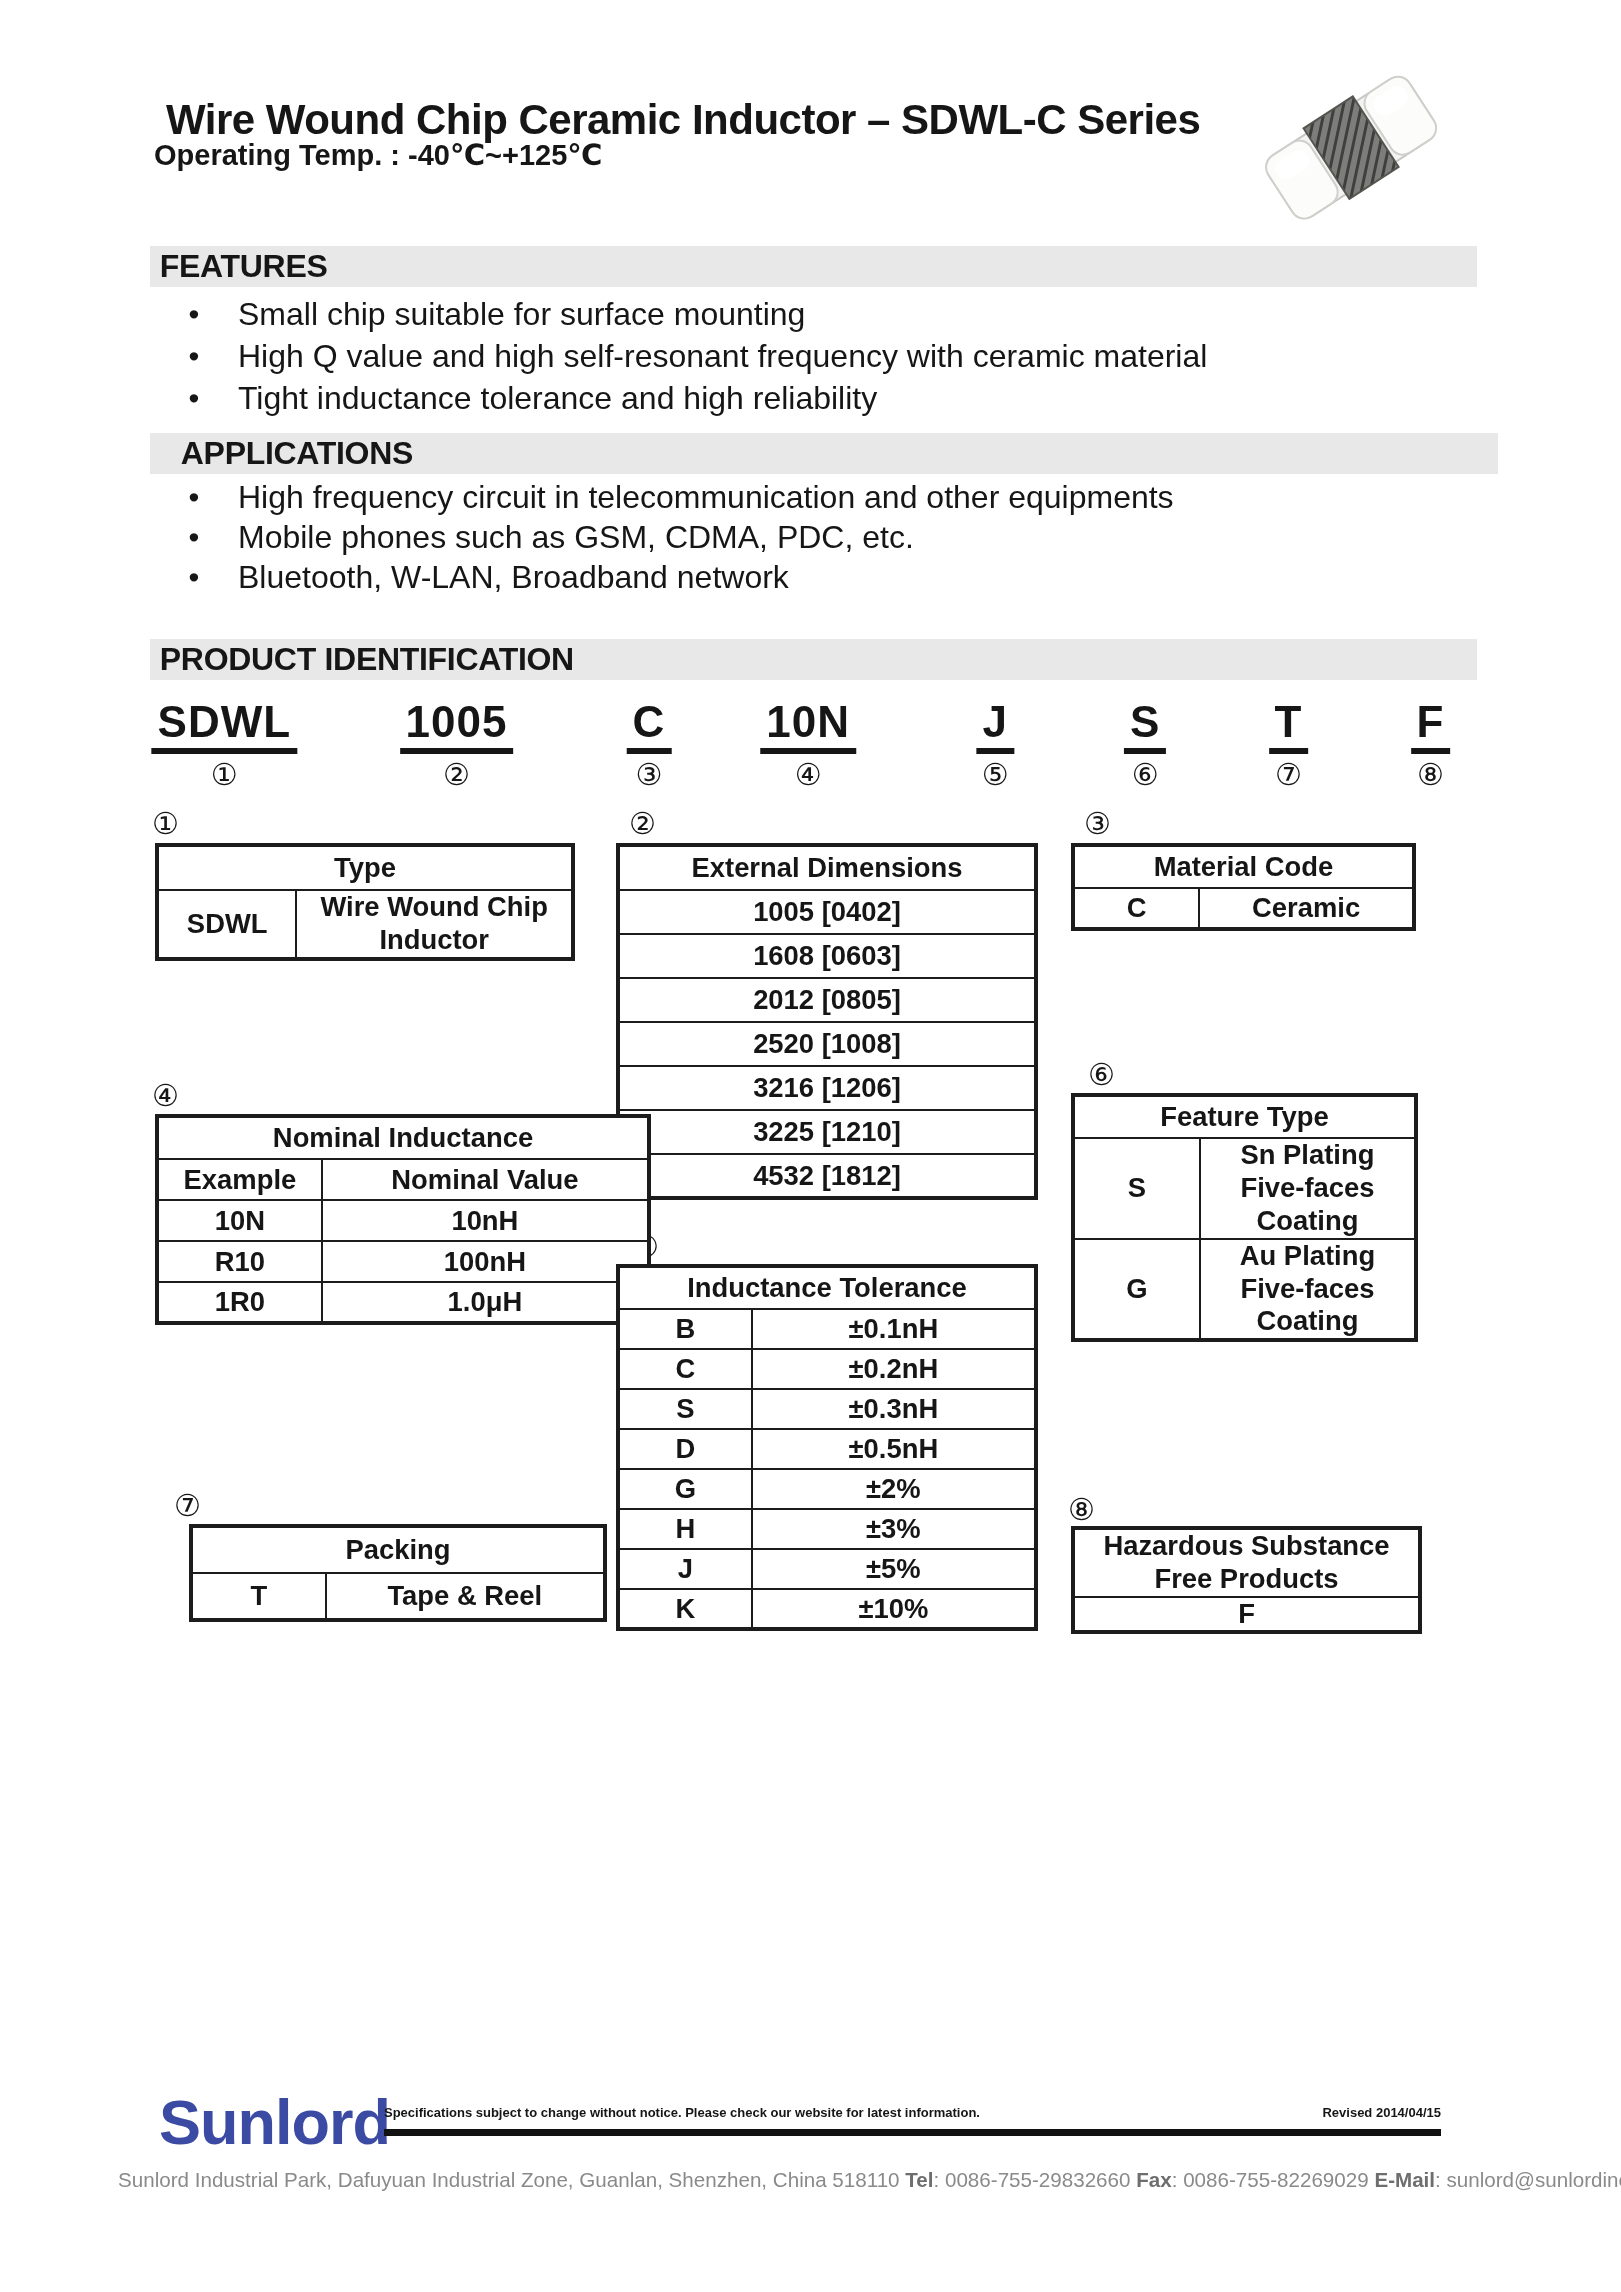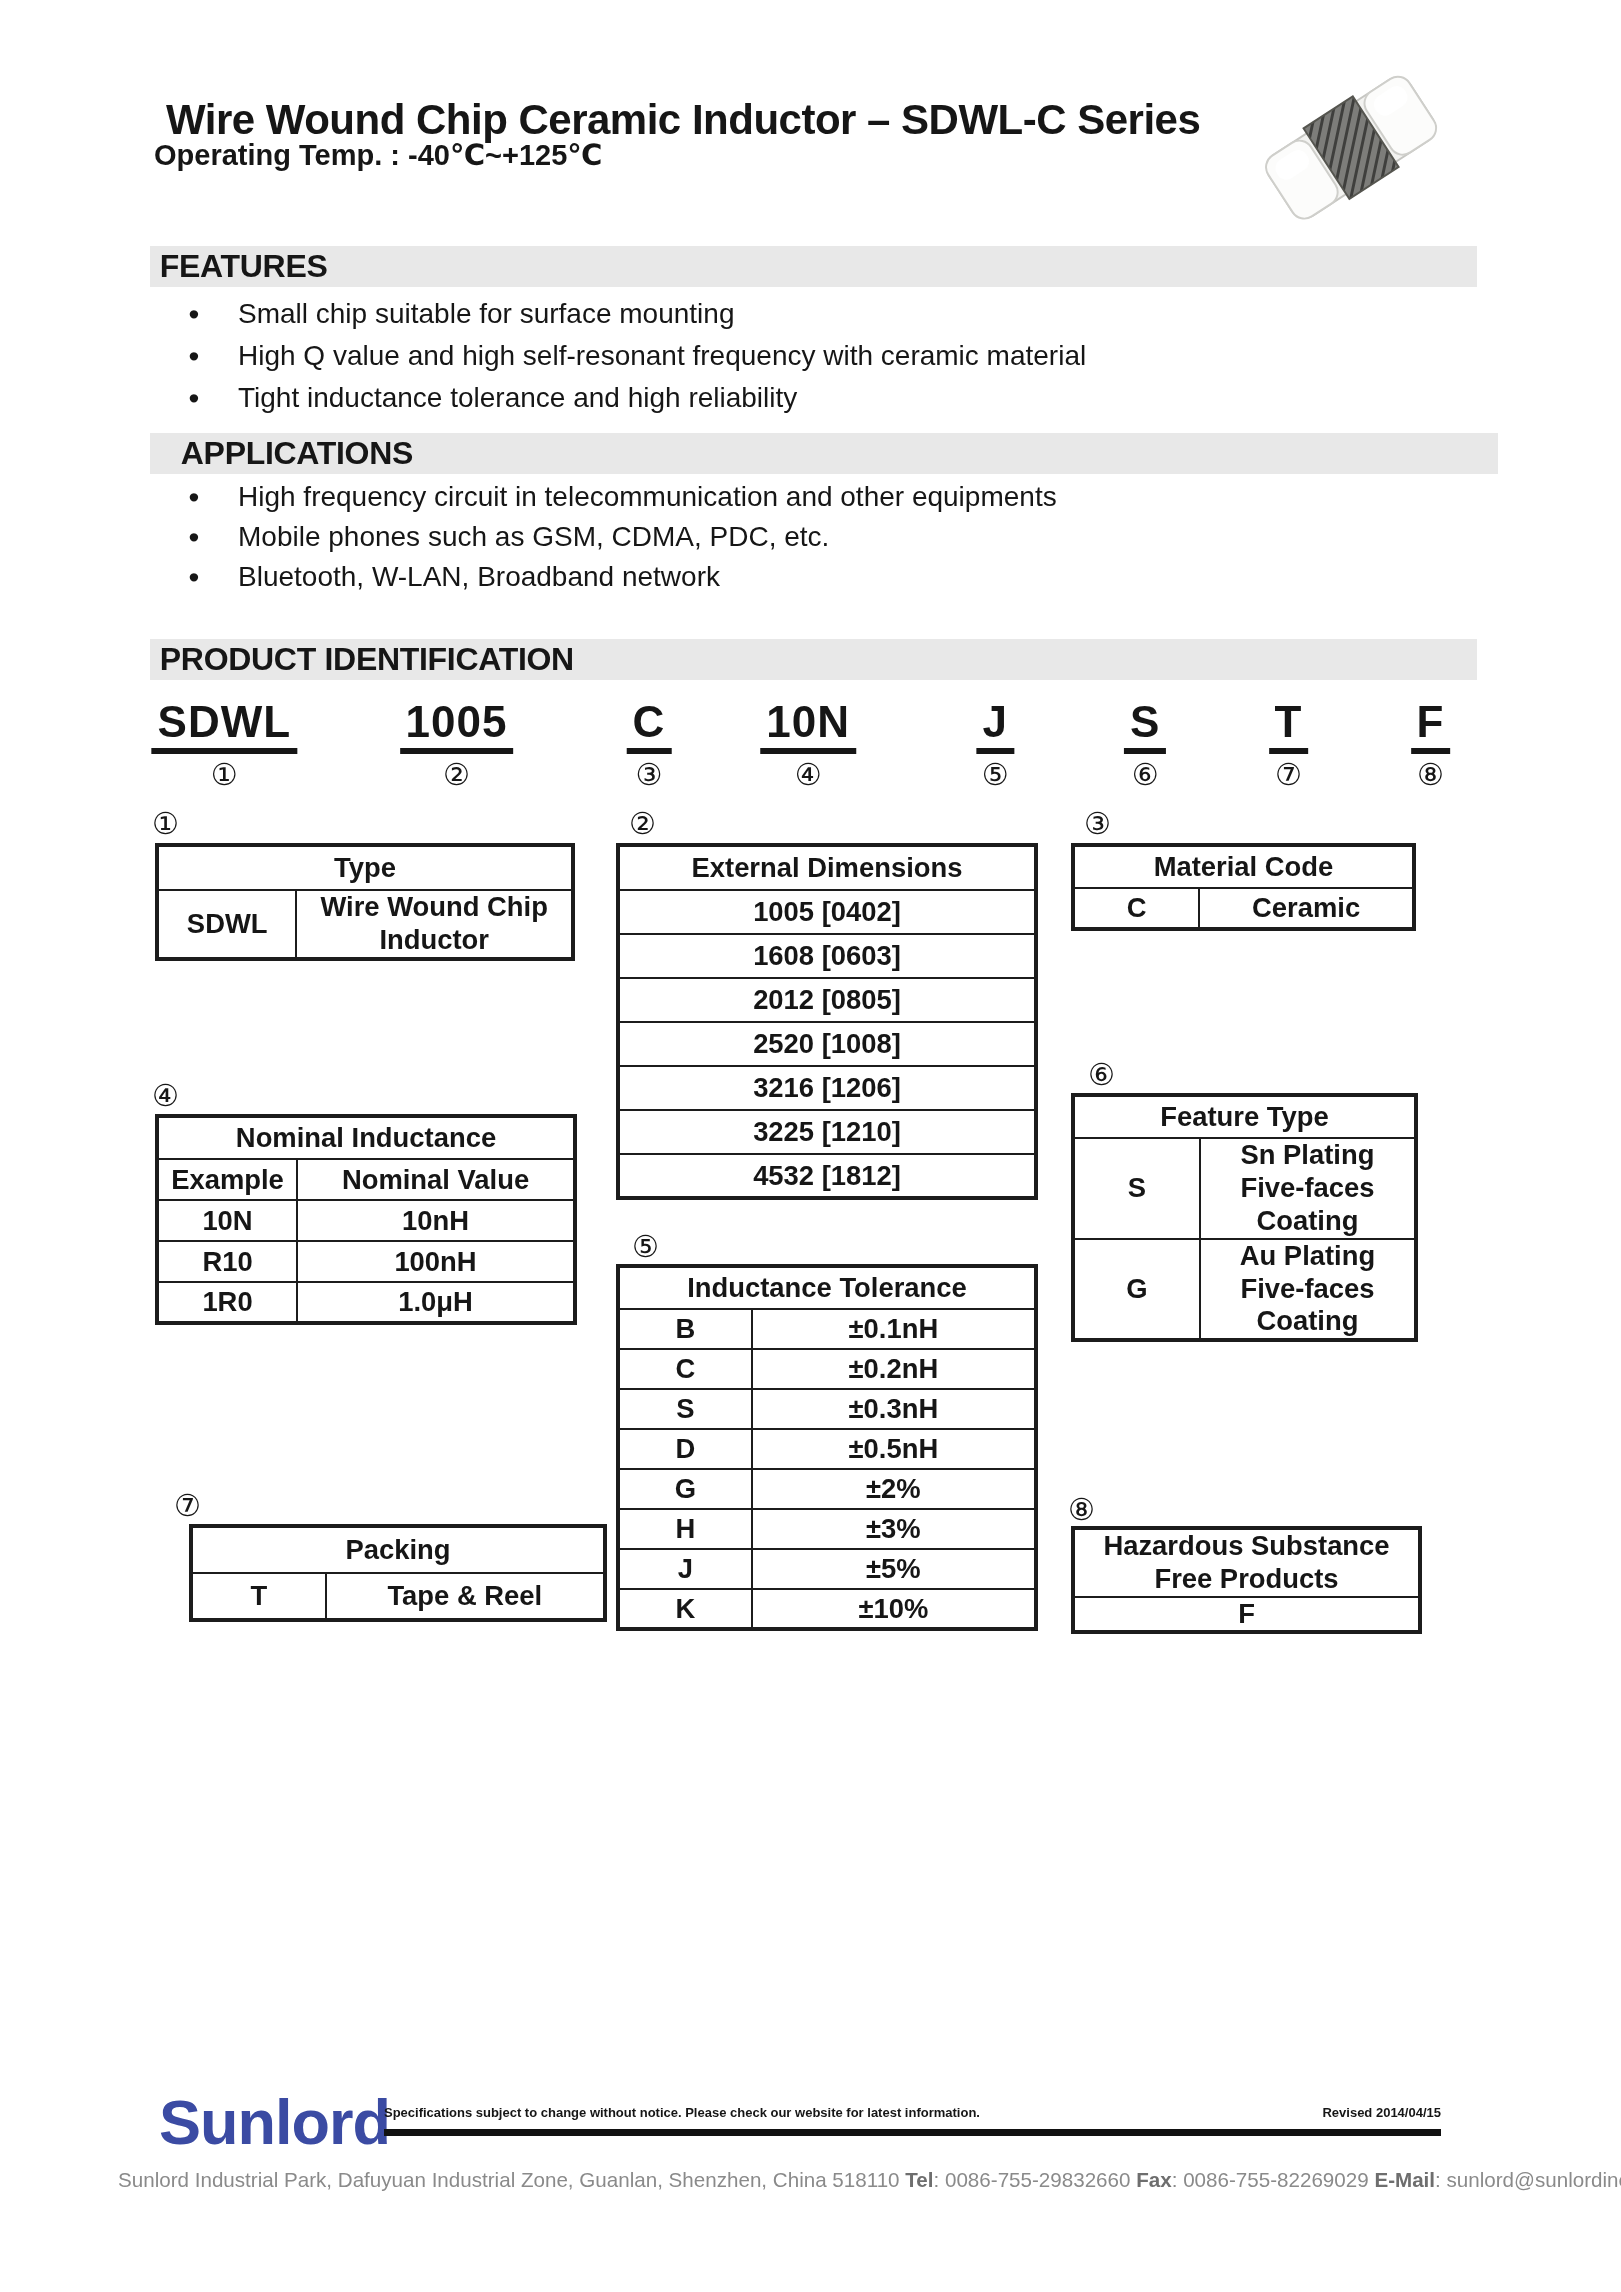--- a/index.html
+++ b/index.html
@@ -21,41 +21,41 @@
   #bar-applications { top:433px;padding-left:21px; }
   #bar-pi           { top:639px; }
 
   
   .blist { position:absolute; left:150px; width:1327px; }
   #features-list     { top:293px; }
   #applications-list { top:477px; }
   .bitem  { display:flex; align-items:center; height:42px; }
   #applications-list .bitem { height:40px; }
   .bullet { width:88px; text-align:center; font-size:19.6px; line-height:1; }
-  .btext  { font-size:28px; }
+  .btext  { font-size:32px; }
 
   
   .coderow  { position:absolute; left:150px; top:700px; width:1327px; height:103px; }
   .codepart { position:absolute; transform:translateX(-50%); text-align:center; white-space:nowrap; }
   .ctext { display:inline-block; font-size:44px; font-weight:700; letter-spacing:1px; line-height:1.0;
            border-bottom:6.9px solid #161616; padding:0 5.9px 3.9px; }
   .cnum  { display:block; font-size:30px; margin-top:2.9px; font-weight:400; }
 
   
   .tlabel { position:absolute; font-size:30px; }
 
   
   .t { position:absolute; border-collapse:collapse; table-layout:fixed; background:#fff; font-size:27.4px; border:4.9px solid #1c1c1c; }
   .t th, .t td { border:2.9px solid #1c1c1c; text-align:center; vertical-align:middle; font-weight:700; padding:0; }
   .ln { display:block; line-height:1.2; }
 
   #t1 { left:155px;  top:843px;  width:420px; }
   #t2 { left:616px;  top:843px;  width:422px; }
   #t3 { left:1071px; top:843px;  width:345px; }
-  #t4 { left:155px;  top:1114px; width:422px; }
+  #t4 { left:155px;  top:1114px; width:496px; }
   #t5 { left:616px;  top:1264px; width:422px; }
   #t6 { left:1071px; top:1093px; width:347px; }
   #t7 { left:155px;  top:1524px; width:418px;margin-left:34px; }
   #t8 { left:1071px; top:1526px; width:351px; }
 
   
   .logo  { position:absolute; left:159px; top:2086px; font-size:63px; font-weight:700; color:var(--logo-blue,#3b4ba3); letter-spacing:-1px; }
   .specline { position:absolute; left:384px; top:2105px; width:1057px; display:flex; justify-content:space-between; font-size:13px; font-weight:700; white-space:nowrap; }
   .frule { position:absolute; left:384px; top:2129px; width:1057px; height:6.9px; background:#111; }
   .addr  { position:absolute; left:118px; top:2168px; width:1345px; font-size:20.6px; color:var(--muted,#8a8a8a); text-align:center; white-space:nowrap; }

